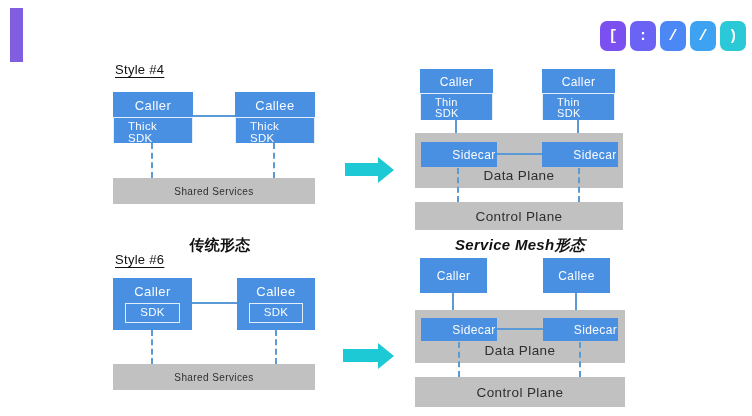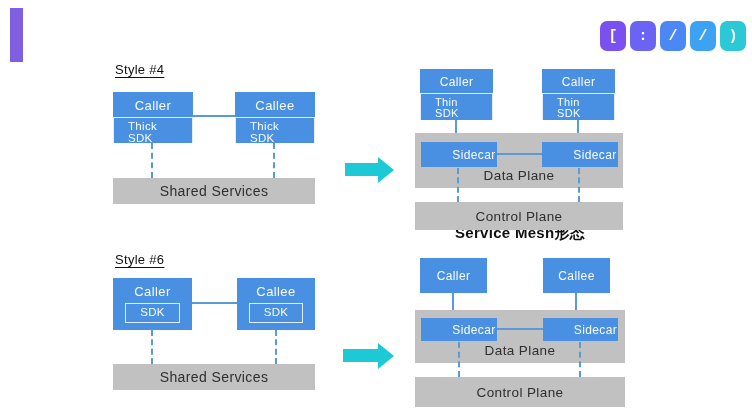--- a/index.html
+++ b/index.html
@@ -43,21 +43,21 @@
     letter-spacing:0.3px;padding:3px 14px;margin-top:5px;line-height:1;
     color:rgba(255,255,255,0.97);}
   .node.small{justify-content:center;}
   .node.small .node-title{margin-top:0;}
 
   .sidecar{background:var(--blue);color:rgba(255,255,255,0.97);display:flex;
     align-items:center;justify-content:center;font-size:12px;letter-spacing:0.4px;padding-left:30px;}
 
   
   .bar{background:var(--gray);color:var(--bartext);display:flex;
-    align-items:center;justify-content:center;font-size:14px;letter-spacing:0.4px;}
+    align-items:center;justify-content:center;font-size:10px;letter-spacing:0.4px;}
   .plane{background:var(--gray);}
   .plane-label{color:var(--bartext);font-size:13.5px;letter-spacing:0.4px;
     text-align:center;}
 
   
   .hline{height:2px;background:var(--line);}
   .vline{width:2px;background:var(--line);}
   .dash{width:0;border-left:2px dashed var(--line);}
 
   
@@ -88,21 +88,22 @@
   </div>
   <div class="abs node" style="left:235px;top:92px;width:80px;height:51px;">
     <div class="node-title">Callee</div>
     <div class="sdk-box">Thick SDK</div>
   </div>
   <div class="abs hline" style="left:193px;top:115px;width:42px;"></div>
   <div class="abs dash" style="left:151px;top:143px;height:35px;"></div>
   <div class="abs dash" style="left:273px;top:143px;height:35px;"></div>
   <div class="abs bar" style="left:113px;top:178px;width:202px;height:26px;">Shared Services</div>
 
-  <div class="abs big-label" style="left:418px;top:224px;width:204px;">Service Mesh形态</div>
+  <div class="abs big-label" style="left:120px;top:236px;width:200px;">传统形态</div>
+  <div class="abs big-label" style="left:418px;top:236px;width:204px;font-style:italic;">Service Mesh形态</div>
 
   <div class="abs style-label" style="left:115px;top:252px;">Style #6</div>
 
   <div class="abs node" style="left:113px;top:278px;width:79px;height:52px;">
     <div class="node-title">Caller</div>
     <div class="sdk-box" style="padding:3px 14px;">SDK</div>
   </div>
   <div class="abs node" style="left:237px;top:278px;width:78px;height:52px;">
     <div class="node-title">Callee</div>
     <div class="sdk-box" style="padding:3px 14px;">SDK</div>

